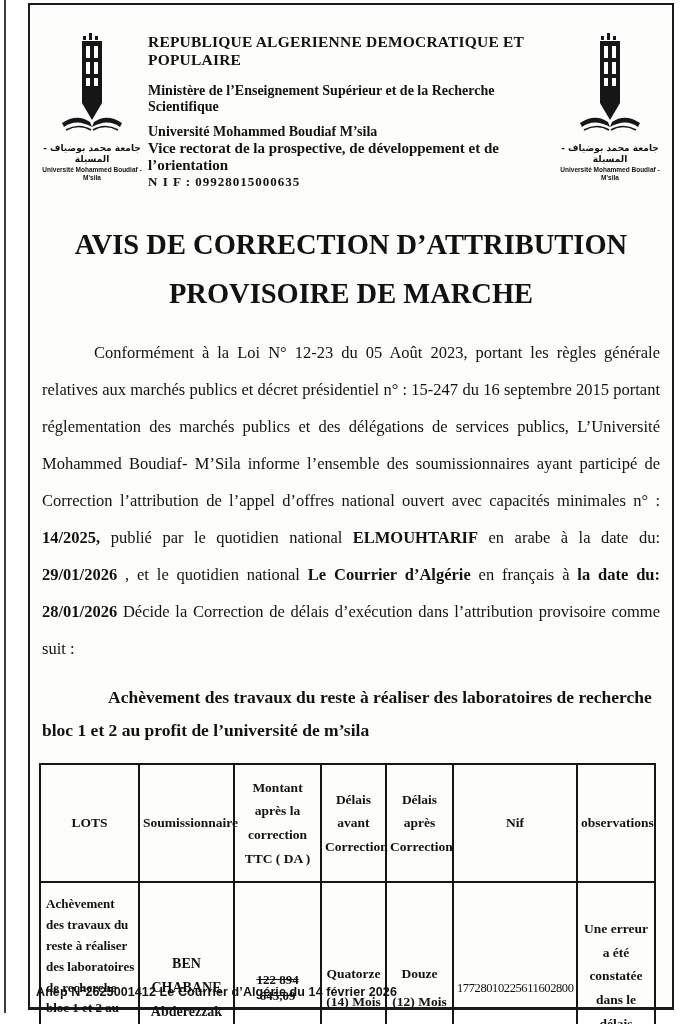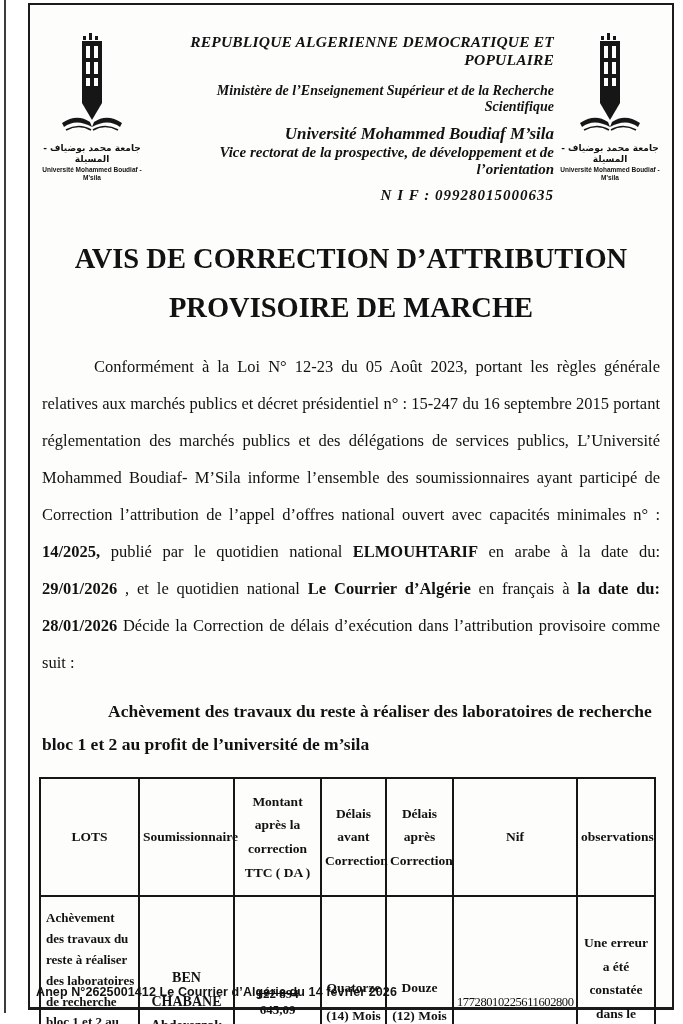--- a/index.html
+++ b/index.html
@@ -6,26 +6,26 @@
   body{width:683px;height:1024px;background:#ffffff;position:relative;overflow:hidden;
        font-family:"Liberation Serif", serif;color:#121212;}
   .scan-edge{position:absolute;left:4px;top:0;width:2px;height:1013px;background:#3c3c3c;}
   .frame{position:absolute;left:28px;top:3px;width:646px;height:1007px;
          border:2px solid #1b1b1b;border-bottom-width:3px;box-sizing:border-box;background:#fdfdfb;}
   
   .hdr{display:flex;margin-top:14px;padding:0 6px;}
   .logo-block{width:112px;text-align:center;padding-top:14px;flex:none;}
   .logo-caption-ar{font-size:9px;font-weight:bold;line-height:1.25;margin-top:2px;font-family:"DejaVu Sans", sans-serif;}
   .logo-caption-fr{font-size:6.5px;font-weight:bold;line-height:1.3;font-family:"Liberation Sans", sans-serif;}
-  .hdr-center{flex:1;text-align:right;font-weight:bold;font-style:italic;padding-top:10px;}
+  .hdr-center{flex:1;text-align:left;font-weight:bold;padding-top:10px;}
   .h-line1{font-size:15.5px;margin-top:4px;letter-spacing:.2px;}
   .h-line2{font-size:14px;margin-top:14px;}
-  .h-line3{font-size:17px;margin-top:9px;}
+  .h-line3{font-size:14px;margin-top:9px;}
   .h-line4{font-size:15px;}
-  .h-line5{font-size:15px;margin-top:9px;letter-spacing:1px;}
+  .h-line5{font-size:13px;letter-spacing:1px;}
   
   .title{margin:30px 26px 0;text-align:center;font-size:28.5px;font-weight:bold;line-height:1.72;}
   
   .p1{margin:16px 12px 0;font-size:16.5px;line-height:37px;text-align:justify;text-indent:52px;}
   .b{font-weight:bold;}
   .scope{margin:14px 12px 0;font-size:17.5px;font-weight:bold;line-height:33px;text-indent:66px;text-align:left;}
   
   table{border-collapse:collapse;table-layout:fixed;margin:16px 0 0 9px;width:615px;}
   th,td{border:2px solid #161616;text-align:center;vertical-align:middle;padding:2px 3px;box-sizing:border-box;}
   th{font-size:13.5px;font-weight:bold;line-height:1.75;height:118px;}

